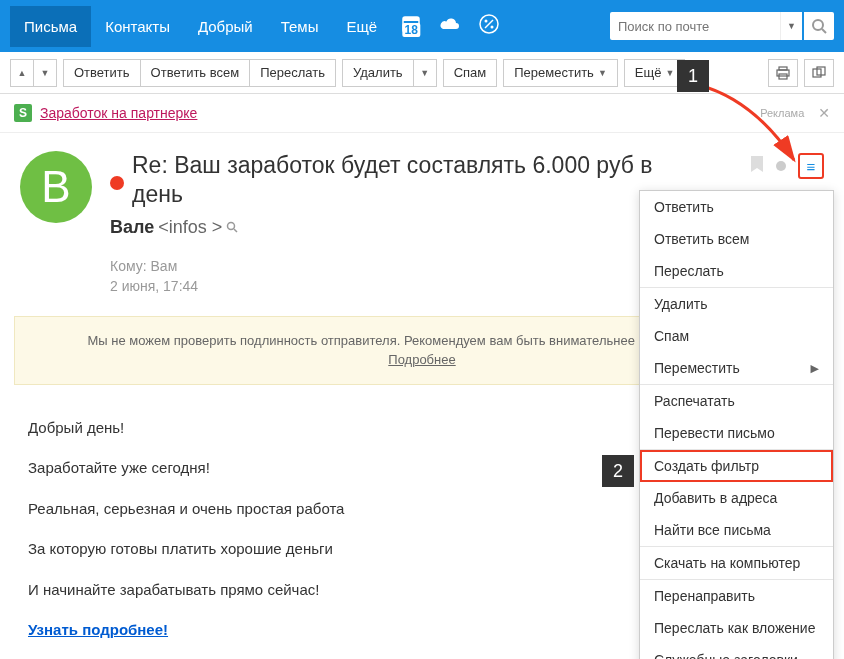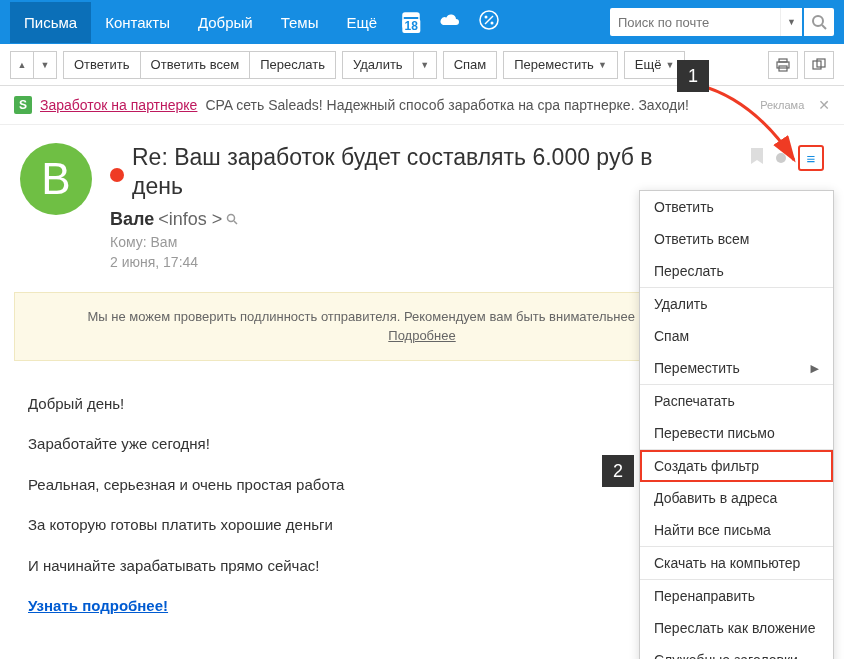--- a/index.html
+++ b/index.html
@@ -1,18 +1,18 @@
 <!DOCTYPE html>
 <html><head>
 <meta charset="utf-8">
 <style>
 * { margin: 0; padding: 0; box-sizing: border-box; font-family: Arial, sans-serif; }
 body { width: 844px; height: 659px; background: #fff; position: relative; overflow: hidden; }
 
-.topbar { background: #168de2; height: 44px; display: flex; align-items: center; padding: 0 10px; }
+.topbar { background: #168de2; height: 52px; display: flex; align-items: center; padding: 0 10px; }
 .topbar-nav { display: flex; gap: 0; }
 .topbar-nav-item { color: #fff; font-size: 15px; padding: 12px 14px; cursor: pointer; }
 .topbar-nav-item.active { background: #0b6fb8; }
 .topbar-icons { display: flex; gap: 18px; margin-left: 10px; align-items: center; }
 .topbar-icon { color: #fff; font-size: 18px; cursor: pointer; position: relative; }
 .cal-badge { background: #fff; color: #168de2; font-size: 12px; font-weight: bold; border-radius: 2px; padding: 0 2px; position: absolute; bottom: 2px; left: 50%; transform: translateX(-50%); }
 .search-wrap { margin-left: auto; display: flex; align-items: center; }
 .search-box { background: #fff; border: none; height: 28px; width: 170px; padding: 0 8px; font-size: 13px; border-radius: 2px 0 0 2px; }
 .search-drop { background: #fff; width: 22px; height: 28px; display: flex; align-items: center; justify-content: center; cursor: pointer; border-left: 1px solid #eee; }
 .search-btn { background: #fff; width: 30px; height: 28px; display: flex; align-items: center; justify-content: center; cursor: pointer; border-radius: 0 2px 2px 0; margin-left: 2px; color: #999; }
@@ -34,21 +34,21 @@
 
 .mail-head { padding: 18px 20px 10px; display: flex; gap: 18px; position: relative; }
 .avatar { width: 72px; height: 72px; border-radius: 50%; background: #6fbf44; color: #fff; font-size: 44px; font-weight: 400; display: flex; align-items: center; justify-content: center; flex-shrink: 0; }
 .mail-meta { flex: 1; min-width: 0; }
 .subject-row { display: flex; align-items: center; gap: 8px; }
 .red-dot { width: 14px; height: 14px; background: #ef3b24; border-radius: 50%; flex-shrink: 0; margin-top: 6px; }
 .subject { font-size: 23px; color: #333; font-weight: 400; line-height: 1.25; max-width: 530px; }
 .from-row { margin-top: 8px; font-size: 18px; color: #333; display: flex; align-items: center; gap: 4px; }
 .from-name { font-weight: bold; }
 .from-email { color: #666; }
-.to-row { margin-top: 4px; font-size: 14px; color: #999; }
+.to-row { margin-top: 20px; font-size: 14px; color: #999; }
 .date-row { margin-top: 4px; font-size: 14px; color: #999; }
 .mail-actions { position: absolute; right: 20px; top: 20px; display: flex; gap: 12px; align-items: center; }
 .flag-icon { color: #ddd; font-size: 18px; cursor: pointer; }
 .dot-icon { width: 10px; height: 10px; border-radius: 50%; background: #ccc; cursor: pointer; }
 .menu-btn { width: 26px; height: 26px; border: 2px solid #ef3b24; border-radius: 3px; display: flex; align-items: center; justify-content: center; cursor: pointer; color: #168de2; font-size: 15px; }
 
 .warning { margin: 12px 14px; background: #fdf9e7; border: 1px solid #f0e8c0; padding: 14px 18px; font-size: 13px; color: #666; text-align: center; line-height: 1.5; }
 .warning-more { text-decoration: underline; cursor: pointer; }
 
 .mail-body { padding: 20px 28px; font-size: 15px; color: #333; line-height: 1.5; }
@@ -159,21 +159,20 @@
     <svg width="14" height="14" viewBox="0 0 14 14" fill="none" stroke="#666" stroke-width="1.2">
         <rect x="1" y="3" width="8" height="8"></rect>
         <rect x="5" y="1" width="8" height="8"></rect>
       </svg>
   </button>
 </div>
 
 <div class="ad-strip">
   <div class="ad-icon">S</div>
   <a class="ad-link">Заработок на партнерке</a>
-  <span class="ad-text">CPA сеть Saleads! Надежный способ заработка на cpa партнерке. Заходи!</span>
   <span class="ad-label">Реклама</span>
   <span class="ad-close">✕</span>
 </div>
 
 <div class="mail-head">
   <div class="avatar">В</div>
   <div class="mail-meta">
     <div class="subject-row">
       <div class="red-dot"></div>
       <div class="subject">Re: Ваш заработок будет составлять 6.000 руб в день</div>

